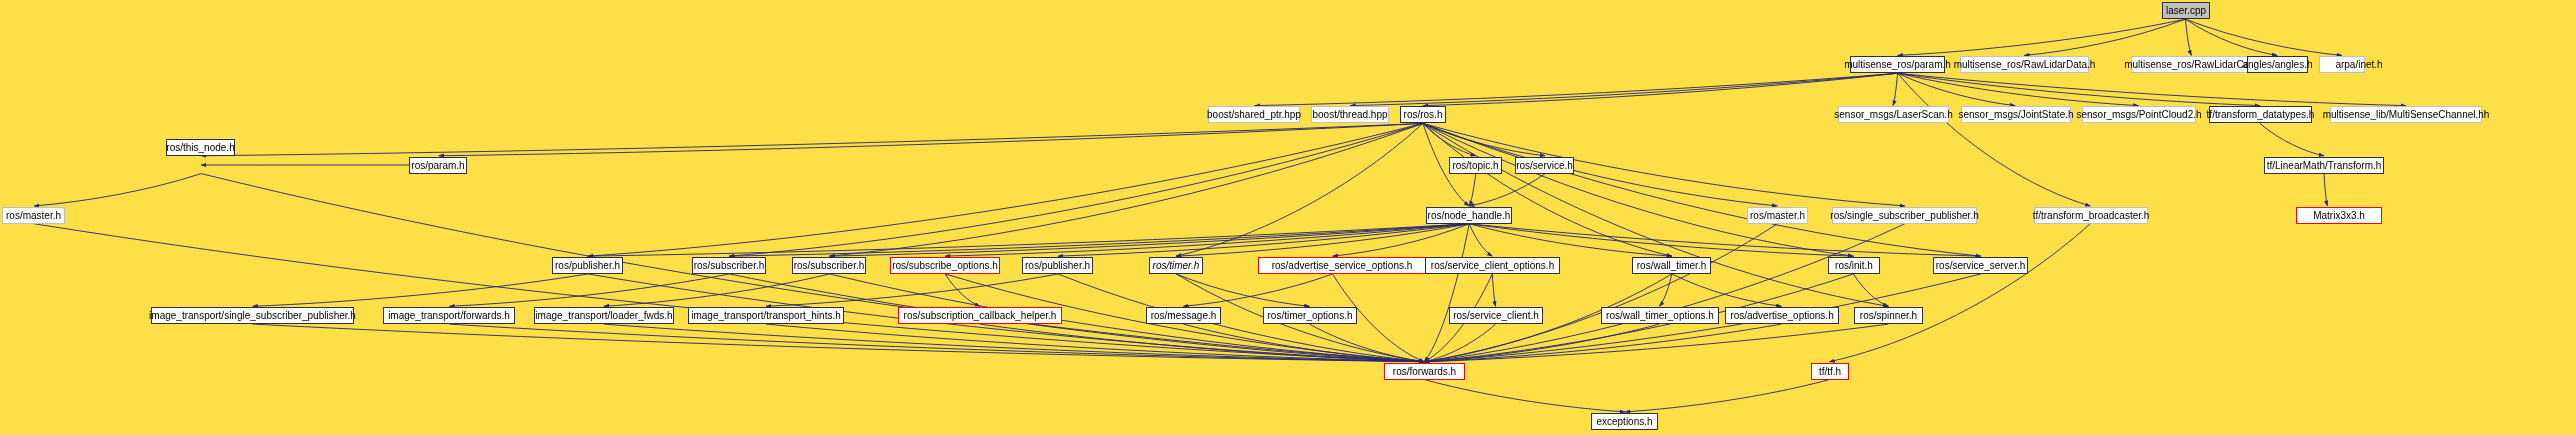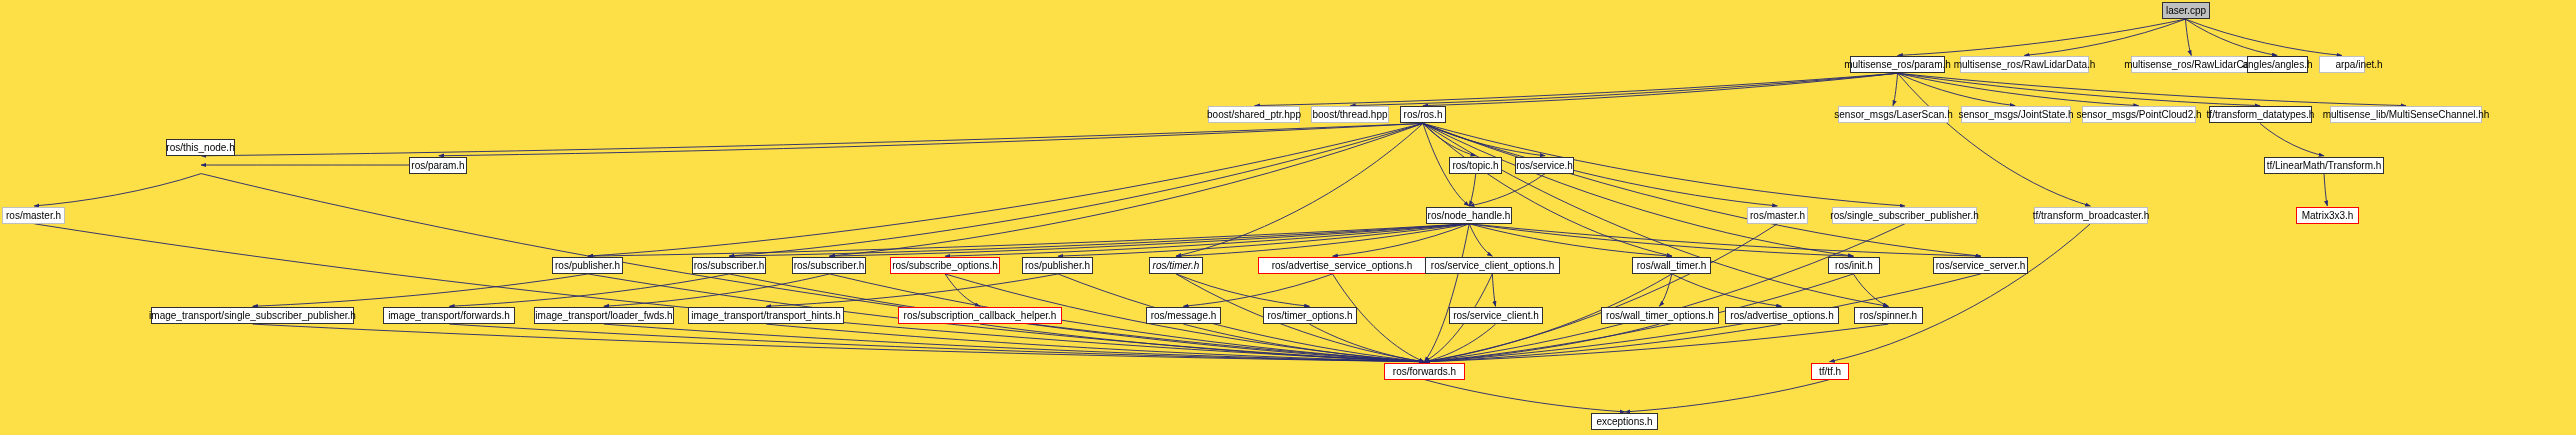--- a/index.html
+++ b/index.html
@@ -253,21 +253,21 @@
       </div>
       <div class="node black" style="left: 1854px; top: 307px; width: 69px;">
         <span>ros/spinner.h</span>
       </div>
       <div class="node red" style="left: 1384px; top: 363px; width: 81px;">
         <span>ros/forwards.h</span>
       </div>
       <div class="node red" style="left: 1811px; top: 363px; width: 38px;">
         <span>tf/tf.h</span>
       </div>
-      <div class="node red" style="left: 2296px; top: 207px; width: 63px;">
+      <div class="node red" style="left: 2296px; top: 207px; width: 86px;">
         <span>Matrix3x3.h</span>
       </div>
       <div class="node black" style="left: 1591px; top: 413px; width: 67px;">
         <span>exceptions.h</span>
       </div>
     </div>
 </div>
 
 
 </body></html>

